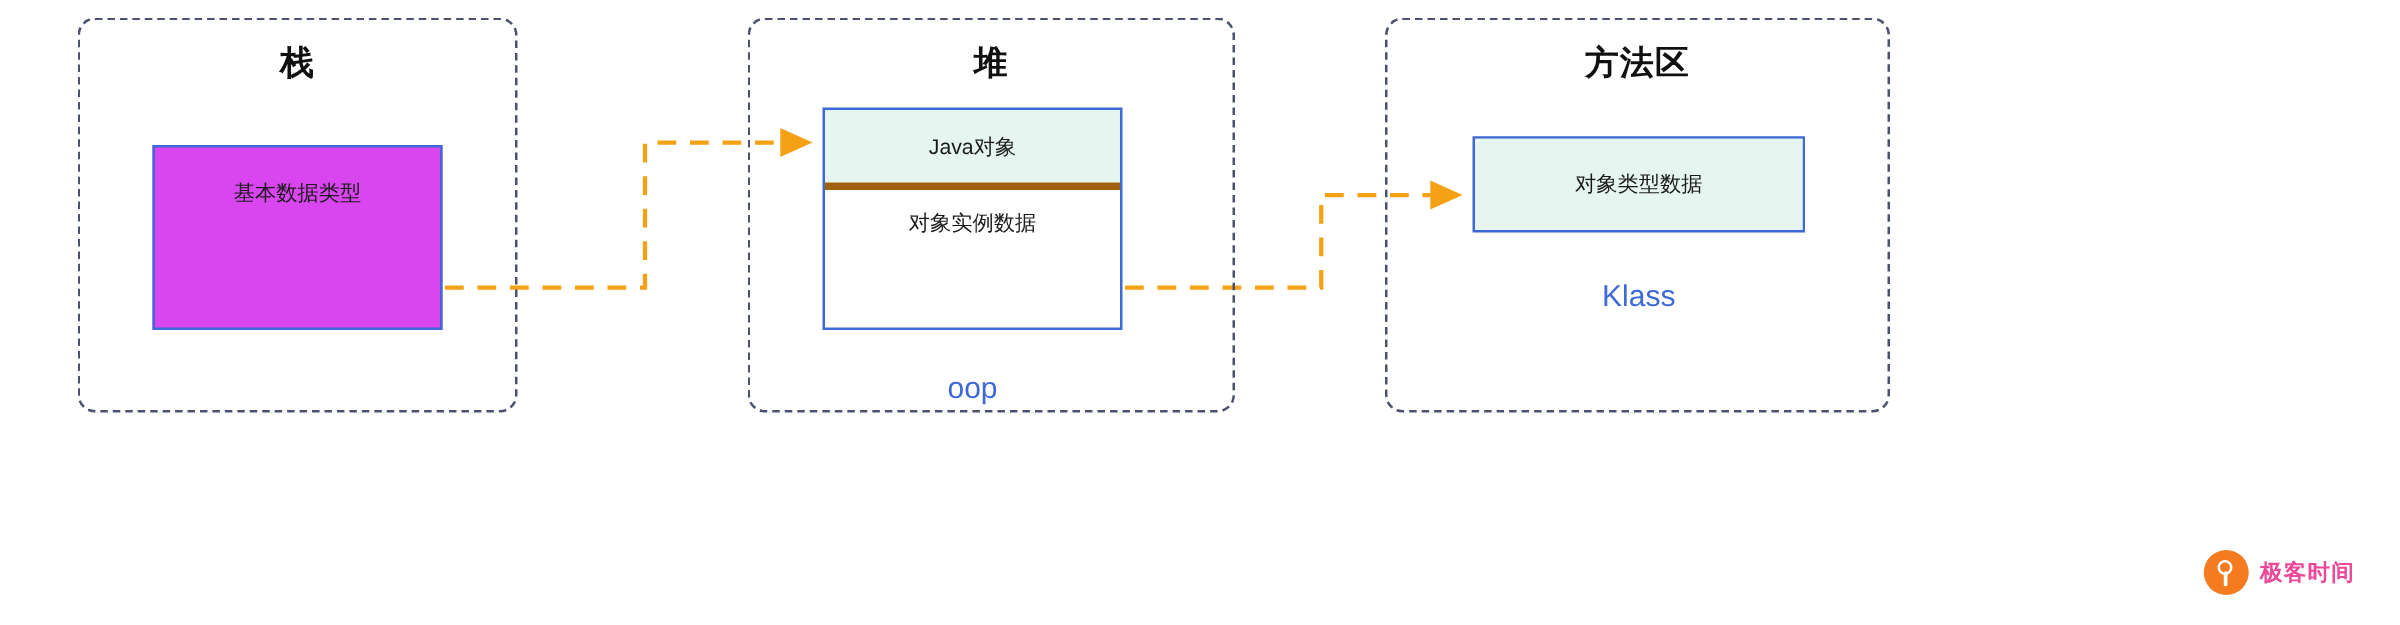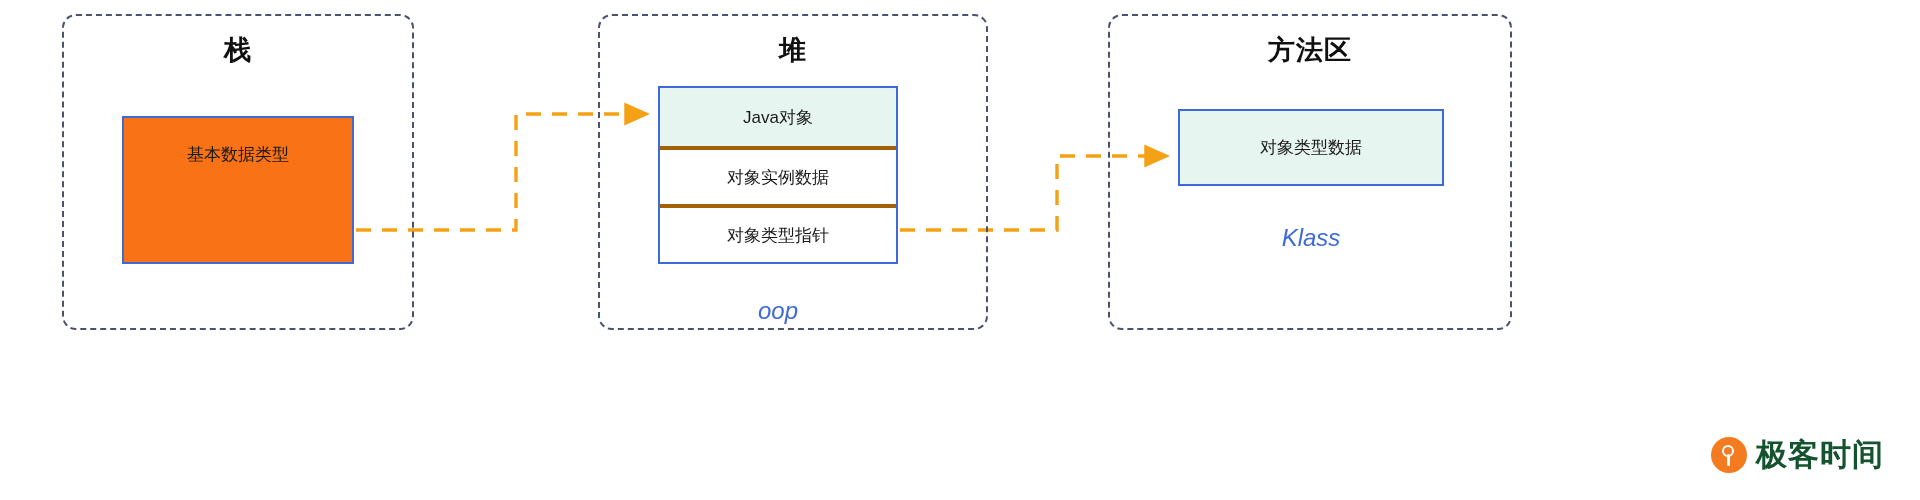--- a/index.html
+++ b/index.html
@@ -37,33 +37,33 @@
 
   #region-stack { left: 62px;   top: 14px; width: 352px;  height: 316px; }
   #region-heap  { left: 598px;  top: 14px; width: 390px;  height: 316px; }
   #region-method{ left: 1108px; top: 14px; width: 404px;  height: 316px; text-decoration: underline; }
 
   
   .box {
     position: absolute;
     box-sizing: border-box;
     border: 2px solid #3d6ad6;
-    background: #f97316;
+    background: #d946ef;
   }
   .cell {
     box-sizing: border-box;
     width: 100%;
     display: flex;
     align-items: center;
     justify-content: center;
     font-size: 17px;
     color: #1a1a1a;
     white-space: nowrap;
   }
-  .cell.sep { border-top: 4px solid #a16207; }
+  .cell.sep { border-top: 6px solid #a16207; }
   .cell.mint { background: #e6f5ef; }
   .cell.white { background: #ffffff; }
 
   
   #box-stack {
     left: 122px; top: 116px; width: 232px; height: 148px;
   }
   #box-stack .cell { height: 72px; }
 
   
@@ -80,21 +80,20 @@
   }
   #box-method .cell { height: 73px; }
 
   
   .caption {
     position: absolute;
     font-size: 24px;
     color: #3d6ad6;
     text-align: center;
     white-space: nowrap;
-    font-style: italic;
   }
   #caption-oop   { left: 658px;  top: 297px; width: 240px; }
   #caption-klass { left: 1178px; top: 224px; width: 266px; }
 
   
   #connectors {
     position: absolute;
     left: 0; top: 0;
     width: 1920px; height: 500px;
     pointer-events: none;
@@ -127,23 +126,23 @@
   }
   #watermark .logo-mark::after {
     content: "";
     position: absolute;
     left: 15.6px; top: 17px;
     width: 3px; height: 12px;
     background: #ffffff;
     border-radius: 1.5px;
   }
   #watermark .logo-text {
-    font-size: 31px;
+    font-size: 18px;
     font-weight: bold;
-    color: #14532d;
+    color: #ec4899;
     letter-spacing: 1px;
     white-space: nowrap;
   }
 </style>
 </head>
 <body>
 
 <svg id="connectors" viewBox="0 0 1920 500" xmlns="http://www.w3.org/2000/svg">
   <defs>
     <marker id="arrowhead" markerWidth="8" markerHeight="8" refX="6.4" refY="4" orient="auto" markerUnits="strokeWidth">
@@ -164,21 +163,20 @@
   <div class="cell">基本数据类型</div>
 </div>
 
 <div class="region" id="region-heap">
   <div class="region-title">堆</div>
 </div>
 
 <div class="box" id="box-heap">
   <div class="cell mint">Java对象</div>
   <div class="cell white sep">对象实例数据</div>
-  <div class="cell white sep">对象类型指针</div>
 </div>
 
 <div class="caption" id="caption-oop">oop</div>
 
 <div class="region" id="region-method">
   <div class="region-title">方法区</div>
 </div>
 
 <div class="box" id="box-method">
   <div class="cell mint">对象类型数据</div>

